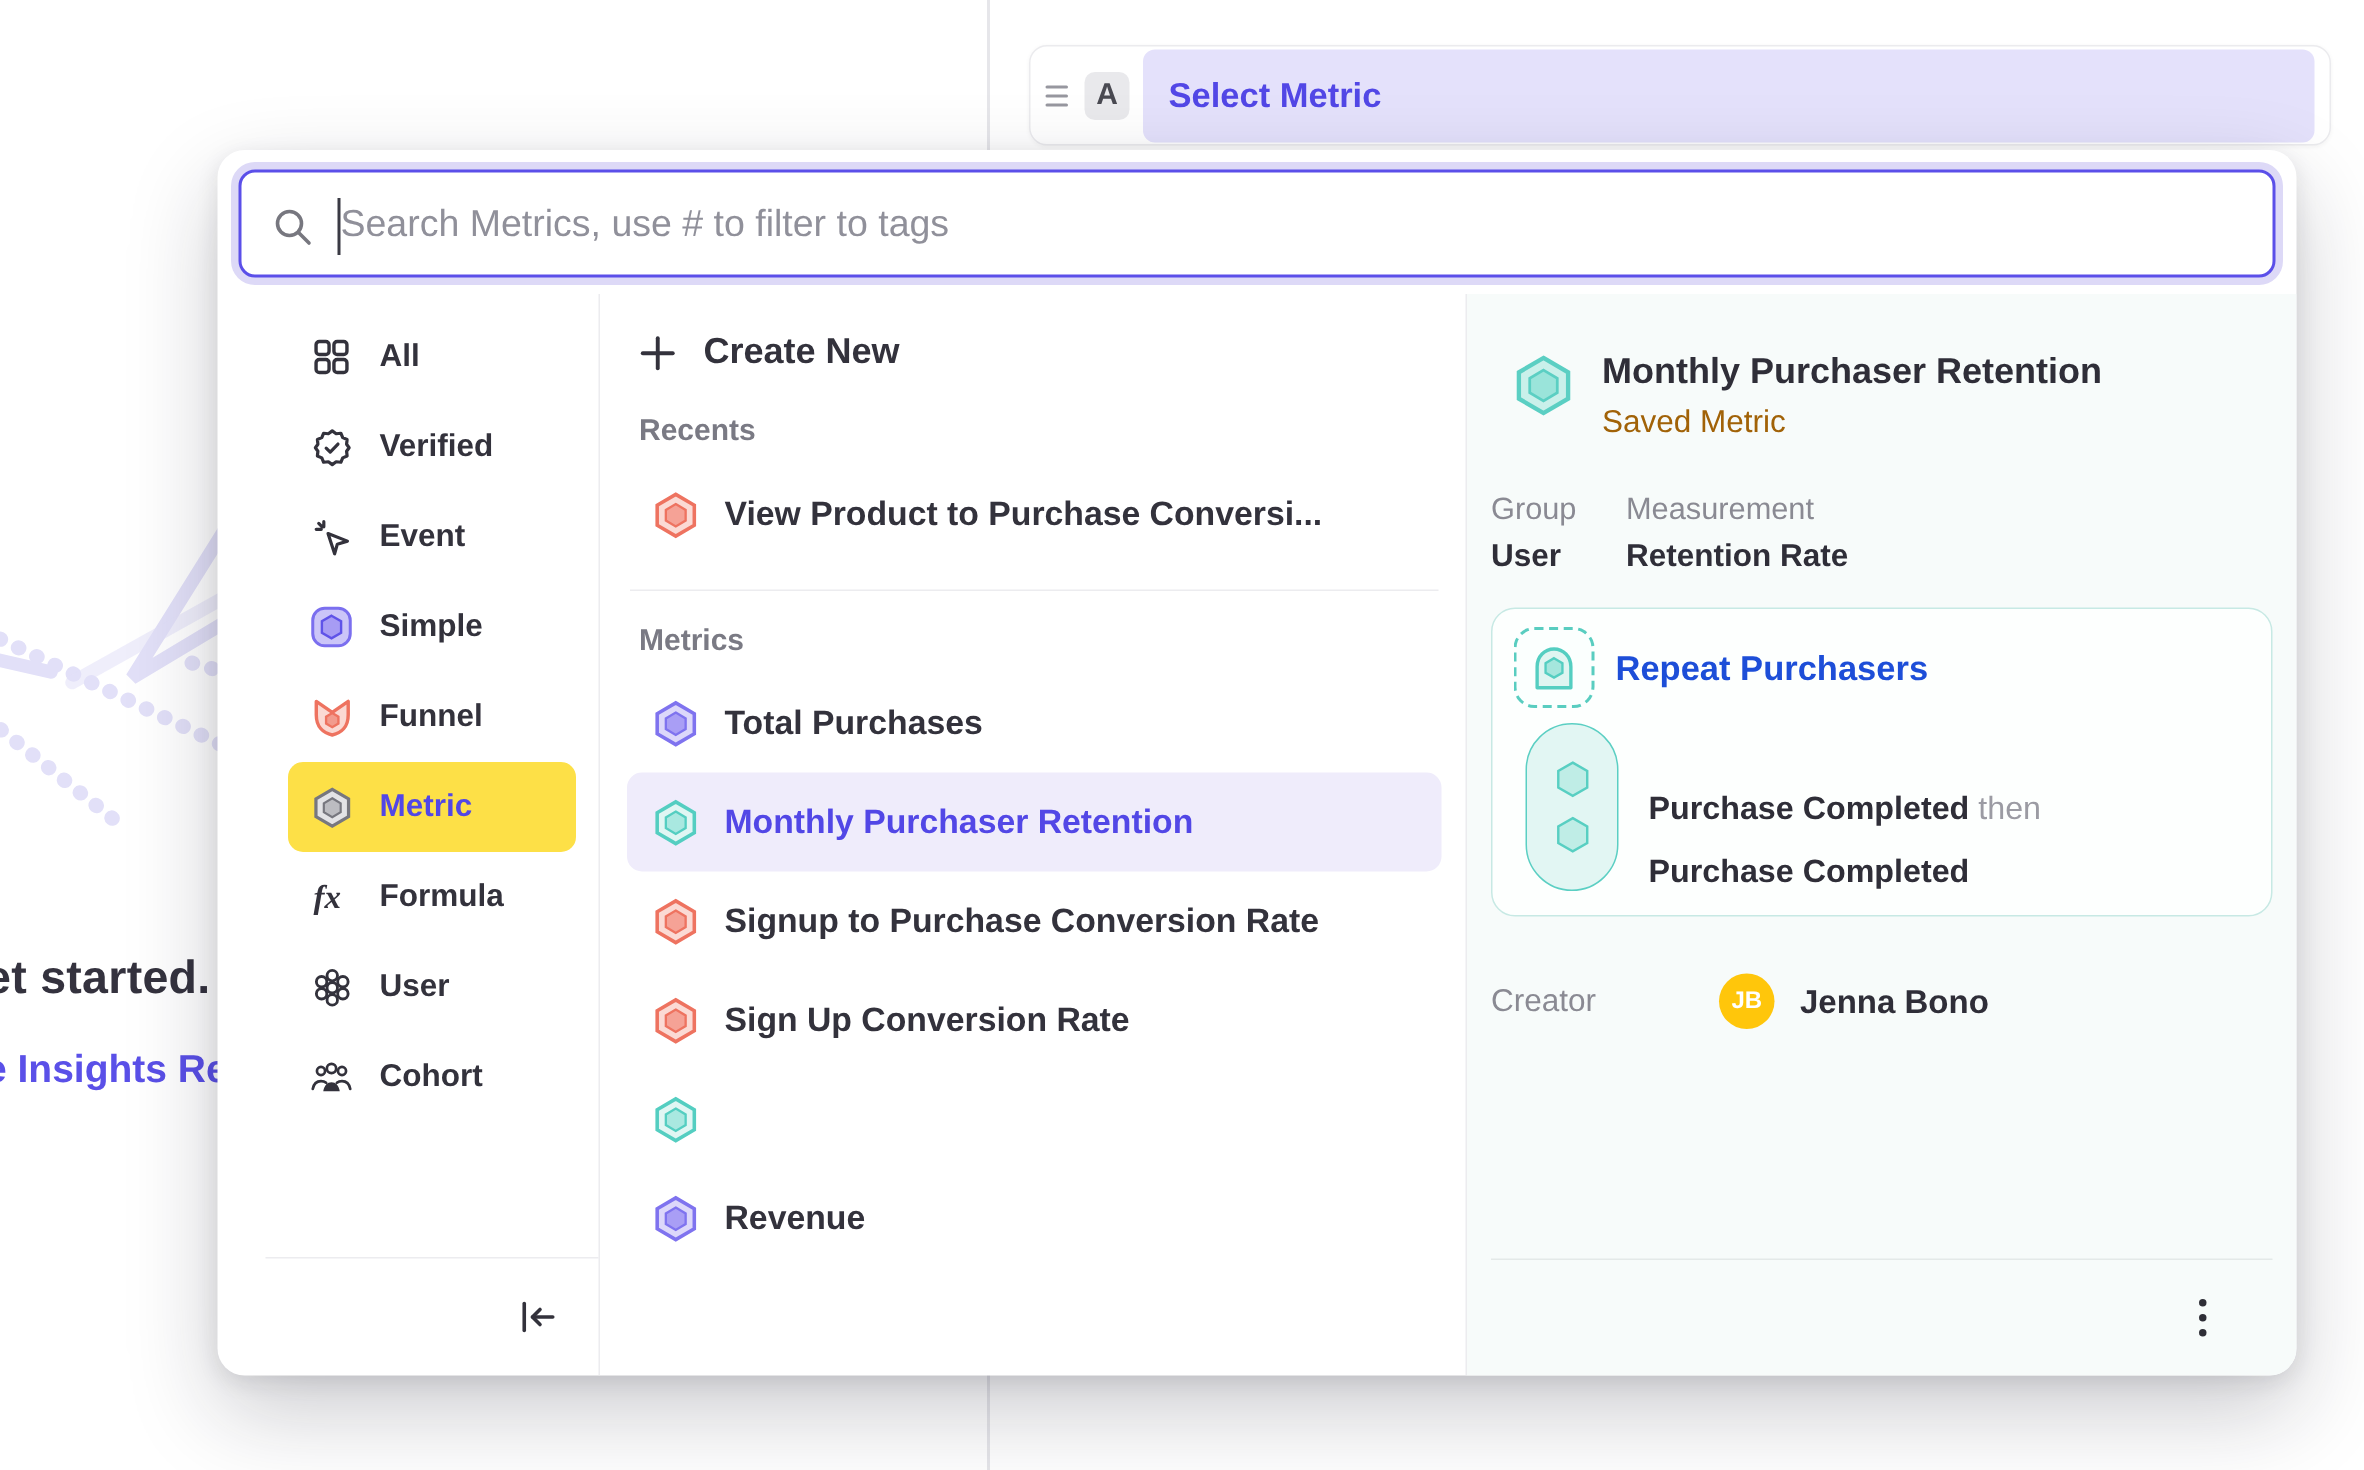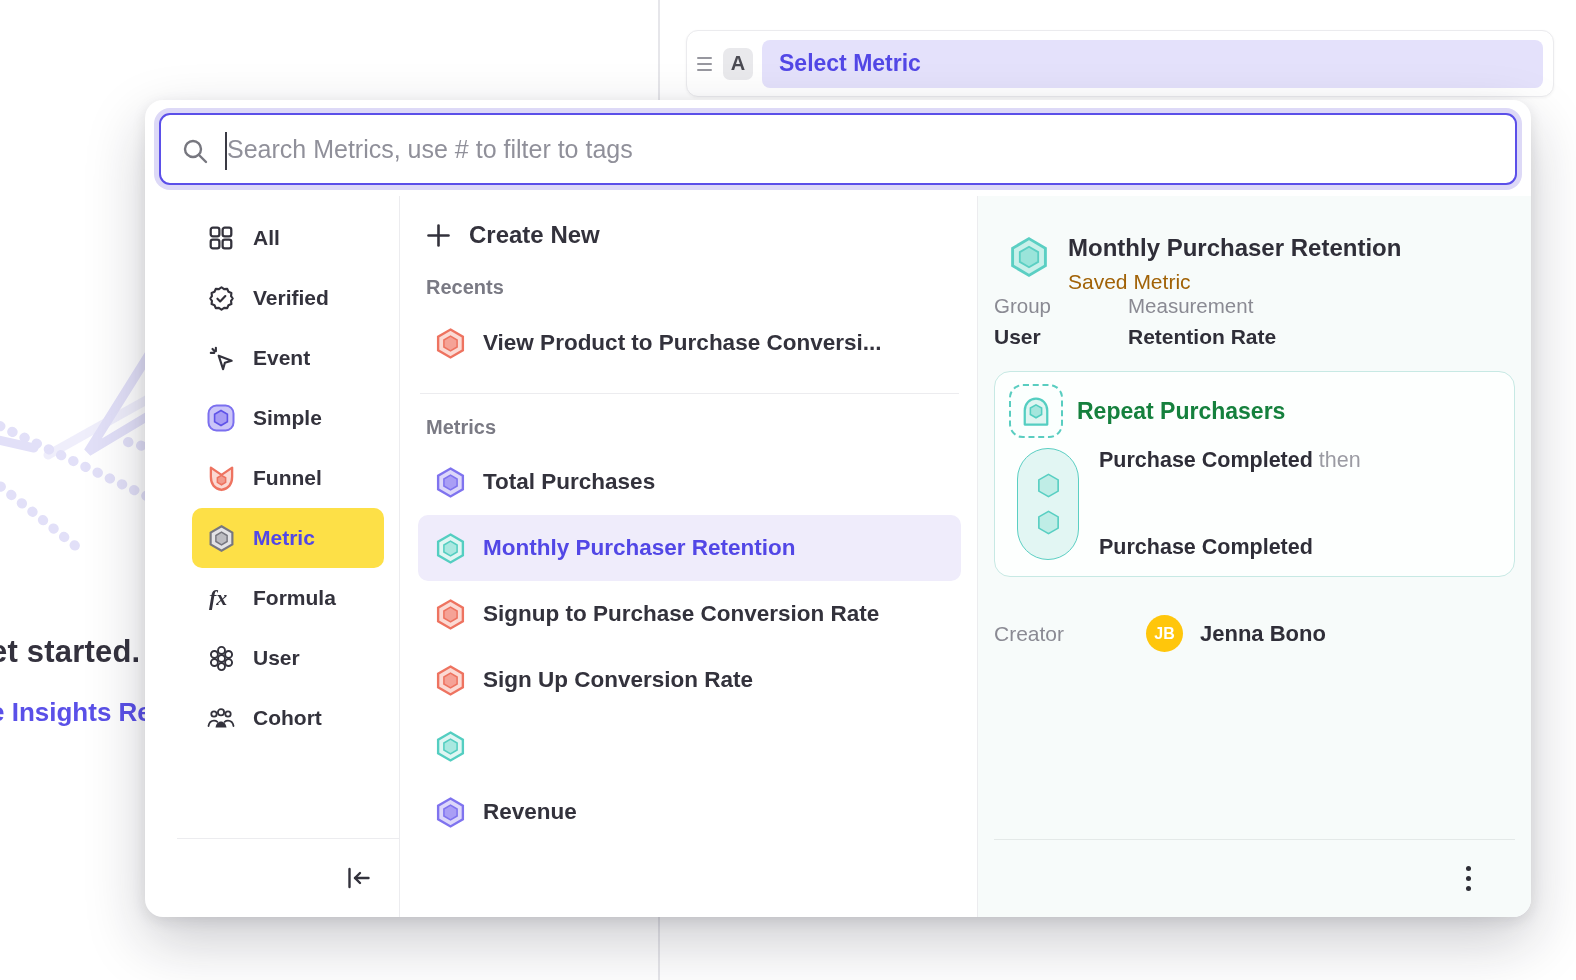--- a/index.html
+++ b/index.html
@@ -32,21 +32,21 @@
     display:flex; align-items:center; padding:0 10px 0 8px; gap:9px; z-index:2;
   }
   .drag-handle { display:flex; flex-direction:column; gap:4px; padding:0 2px; }
   .drag-handle span { width:15px; height:2px; background:#97979F; border-radius:2px; }
   .row-badge {
     width:30px; height:32px; border-radius:7px; background:#E9E9EC;
     color:#4A4A52; font-size:20px; font-weight:700;
     display:flex; align-items:center; justify-content:center; flex:0 0 auto;
   }
   .metric-pill {
-    flex:1; height:48px; background:#E4E1FB; border-radius:8px;
+    flex:1; height:62px; background:#E4E1FB; border-radius:8px;
     display:flex; align-items:center; padding:0 17px;
     color:#5247E6; font-size:23px; font-weight:700; cursor:pointer;
   }
 
   
   .modal {
     position:absolute; left:145px; top:100px; width:1386px; height:817px;
     background:#fff; border-radius:18px; z-index:10;
     box-shadow:0 24px 60px rgba(25,25,40,.22), 0 4px 14px rgba(25,25,40,.10);
     display:flex; flex-direction:column; overflow:hidden;
@@ -116,41 +116,41 @@
 
   
   .details {
     width:553px; background:#F7FBFA; display:flex; flex-direction:column;
     padding:38px 16px 0 16px;
   }
   .det-head { display:flex; gap:18px; padding-left:14px; }
   .det-head .big-hex { flex:0 0 auto; margin-top:2px; }
   .det-title { font-size:24px; font-weight:700; color:#2F2E38; }
   .det-sub { font-size:21px; color:#a16207; margin-top:8px; }
-  .meta { display:flex; padding-left:0;gap:44px; }
+  .meta { display:flex; margin-top:34px; padding-left:0; }
   .meta-col1 { width:90px; }
   .meta-label { font-size:20.5px; color:#8A8A93; font-weight:500; }
   .meta-value { font-size:21px; font-weight:700; color:#2F2E38; margin-top:7px; }
   .def-card {
     margin-top:22px; background:#FDFFFE; border:1.5px solid #C7E9E4;
     border-radius:16px; padding:12px 14px 16px 14px;
   }
   .def-head { display:flex; align-items:center; gap:14px; }
   .dashed-sq {
     width:54px; height:54px; border:2px dashed #59CDC0; border-radius:14px;
     display:flex; align-items:center; justify-content:center; background:#FBFFFE;
   }
-  .def-title { font-size:23px; font-weight:700; color:#15803d; }
+  .def-title { font-size:23px; font-weight:700; color:#1d4ed8; }
   .def-body { display:flex; gap:20px; margin-top:10px; padding-left:8px; }
   .stadium {
     width:62px; height:112px; border:1.5px solid #5BCFC3; border-radius:31px;
     background:#E2F6F3; display:flex; flex-direction:column; align-items:center;
     justify-content:center; gap:10px; flex:0 0 auto;
   }
-  .steps { display:flex; flex-direction:column; justify-content:space-between; gap:17px; }
+  .steps { display:flex; flex-direction:column; justify-content:flex-end; gap:17px; }
   .step-line { font-size:21.5px; font-weight:700; color:#2F2E38; }
   .step-then { color:#9B9BA3; font-weight:500; }
   .creator-row { display:flex; align-items:center; margin-top:38px; padding-left:0; }
   .creator-label { font-size:21px; color:#8A8A93; width:152px; }
   .avatar {
     width:37px; height:37px; border-radius:50%; background:#FFC60B;
     color:#fff; font-size:16px; font-weight:700;
     display:flex; align-items:center; justify-content:center; margin-right:17px;
   }
   .creator-name { font-size:22px; font-weight:600; color:#2F2E38; }

